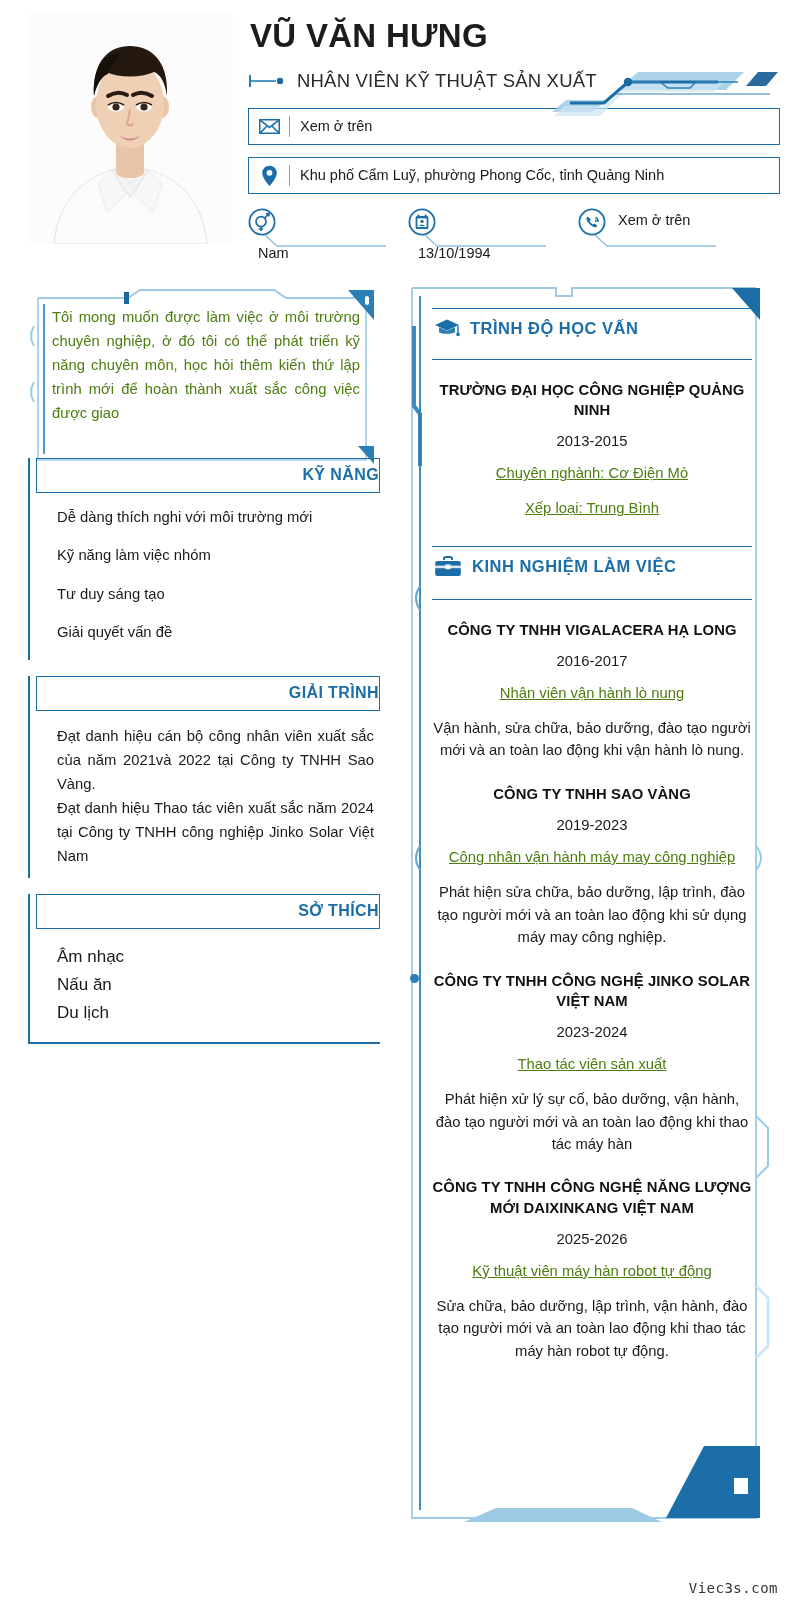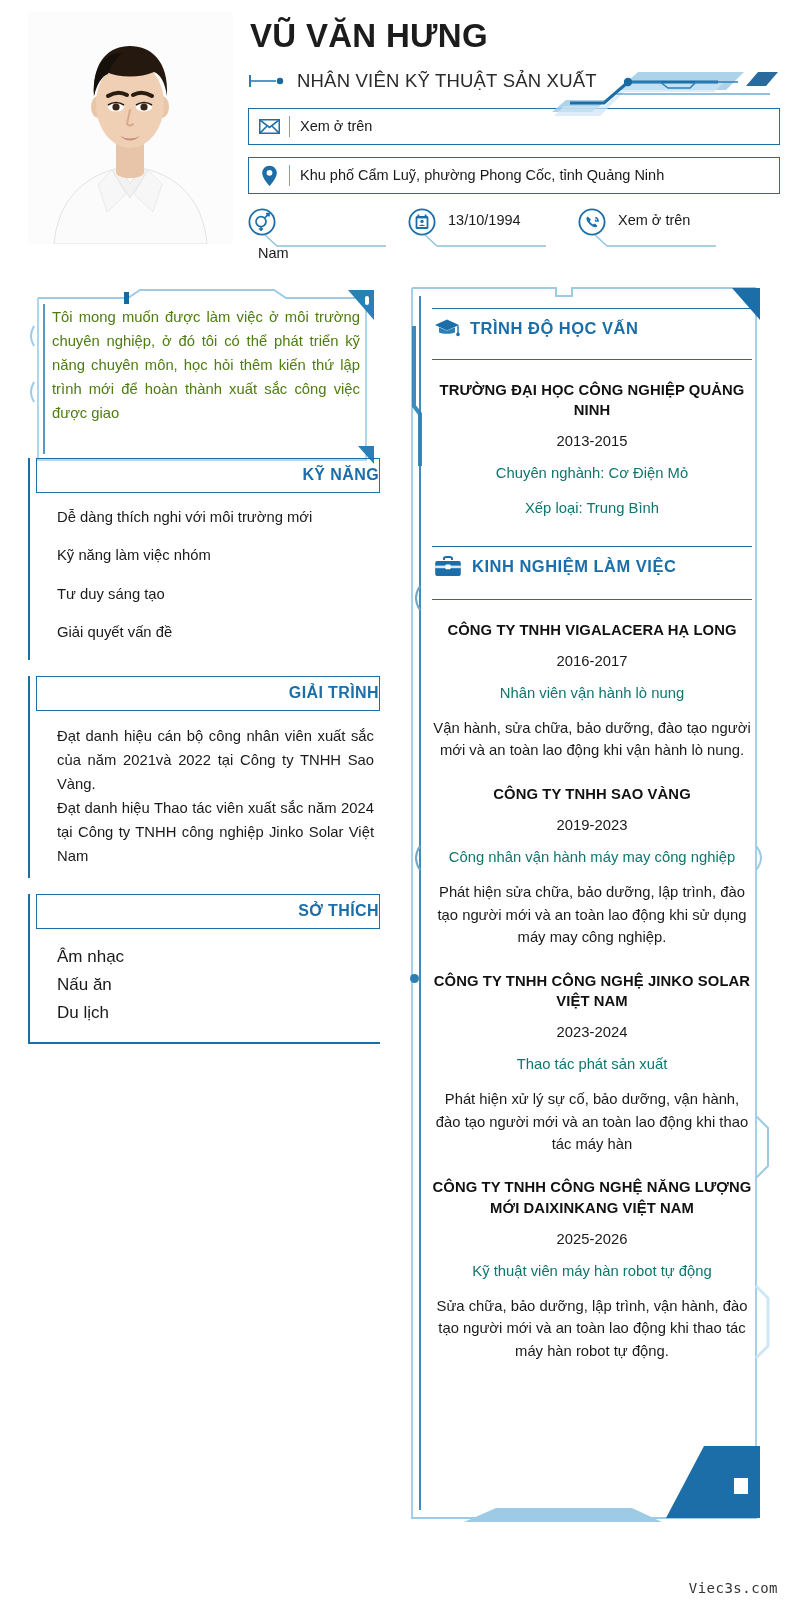--- a/index.html
+++ b/index.html
@@ -51,21 +51,21 @@
   .cb-text {
     flex: 1; display: flex; align-items: center;
     padding: 7px 10px; font-size: 14.5px; line-height: 1.45; color: #1a1a1a;
   }
 
   .meta-row {
     display: flex; margin-top: 13px; position: relative; height: 42px;
   }
   .meta-item { display: flex; align-items: flex-start; position: relative; }
   .meta-item.m1 { width: 160px; flex-direction: column; }
-  .meta-item.m2 { width: 170px; }
+  .meta-item.m2 { width: 170px; flex-direction: column; }
   .meta-item.m3 { width: 170px; }
   .meta-ico { flex: 0 0 30px; margin-top: 1px; }
   .meta-lbl { font-size: 14.5px; padding: 5px 0 0 10px; color: #1a1a1a; white-space: nowrap; }
   .meta-tail { position: absolute; left: 16px; top: 27px; }
 
   
   .body-cols { position: absolute; left: 0; top: 286px; width: 800px; }
   .col-left { position: absolute; left: 28px; top: 0; width: 352px; }
   .col-right { position: absolute; left: 404px; top: 0; width: 372px; }
 
@@ -105,21 +105,21 @@
   .rsec-head.second { margin-top: 26px; }
   .rsec-title {
     font-size: 16.5px; font-weight: bold; color: #1b6ea8; letter-spacing: .5px;
   }
   .entry { margin-bottom: 22px; position: relative; text-align: center; }
   .entry-title {
     font-size: 14.8px; font-weight: bold; color: #111; line-height: 1.36;
     letter-spacing: .1px; margin-bottom: 13px;
   }
   .entry-date { font-size: 14.8px; color: #1a1a1a; margin-bottom: 13px; }
-  .entry-role { font-size: 14.8px; color: #0f766e; line-height: 1.5; margin-bottom: 13px; }
+  .entry-role { font-size: 14.8px; color: #4d7c0f; line-height: 1.5; margin-bottom: 13px; text-decoration: underline; }
   .entry-desc { font-size: 14.8px; color: #1a1a1a; line-height: 1.52; }
   .dot-marker {
     position: absolute; left: -22px; top: 3px;
     width: 9px; height: 9px; border-radius: 50%; background: #2a7fb5;
   }
 
   .footer {
     position: absolute; right: 22px; bottom: 14px;
     font-family: "DejaVu Sans Mono", monospace;
     font-size: 14px; color: #333; letter-spacing: .5px;
@@ -379,21 +379,21 @@
             <div class="entry-title">CÔNG TY TNHH SAO VÀNG</div>
             <div class="entry-date">2019-2023</div>
             <div class="entry-role">Công nhân vận hành máy may công nghiệp</div>
             <div class="entry-desc">Phát hiện sửa chữa, bảo dưỡng, lập trình, đào tạo người mới và an toàn lao động khi sử dụng máy may công nghiệp.</div>
           </div>
 
           <div class="entry">
             <span class="dot-marker"></span>
             <div class="entry-title">CÔNG TY TNHH CÔNG NGHỆ JINKO SOLAR VIỆT NAM</div>
             <div class="entry-date">2023-2024</div>
-            <div class="entry-role">Thao tác phát sản xuất</div>
+            <div class="entry-role">Thao tác viên sản xuất</div>
             <div class="entry-desc">Phát hiện xử lý sự cố, bảo dưỡng, vận hành, đào tạo người mới và an toàn lao động khi thao tác máy hàn</div>
           </div>
 
           <div class="entry">
             <div class="entry-title">CÔNG TY TNHH CÔNG NGHỆ NĂNG LƯỢNG MỚI DAIXINKANG VIỆT NAM</div>
             <div class="entry-date">2025-2026</div>
             <div class="entry-role">Kỹ thuật viên máy hàn robot tự động</div>
             <div class="entry-desc">Sửa chữa, bảo dưỡng, lập trình, vận hành, đào tạo người mới và an toàn lao động khi thao tác máy hàn robot tự động.</div>
           </div>
 

